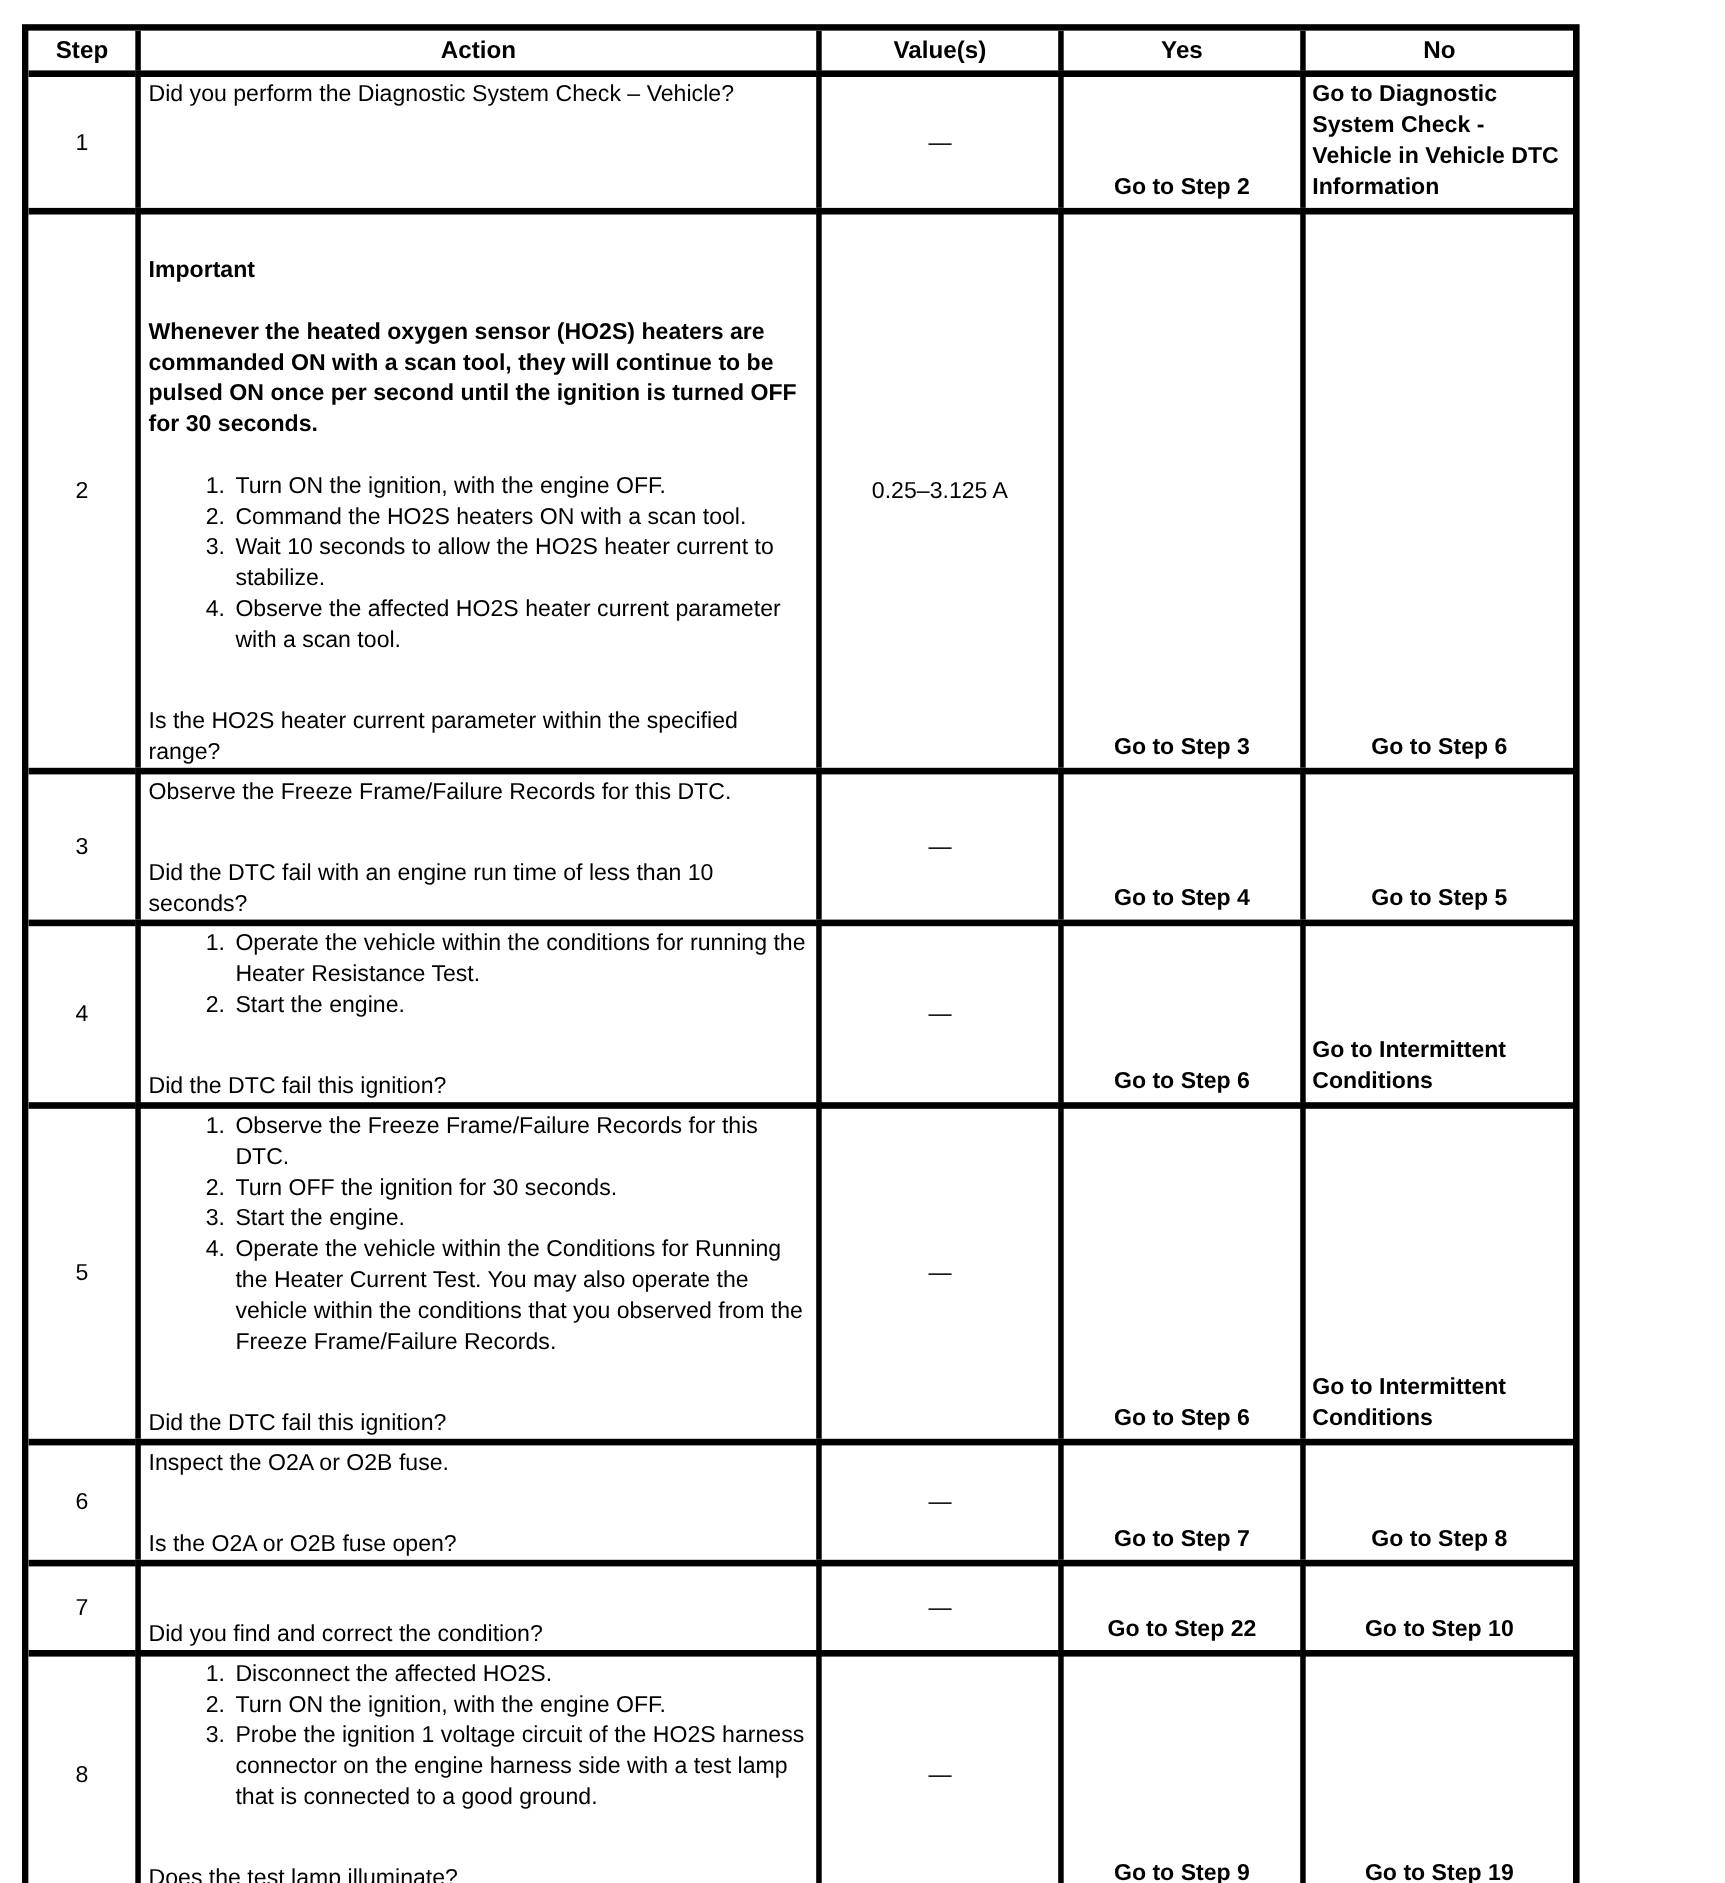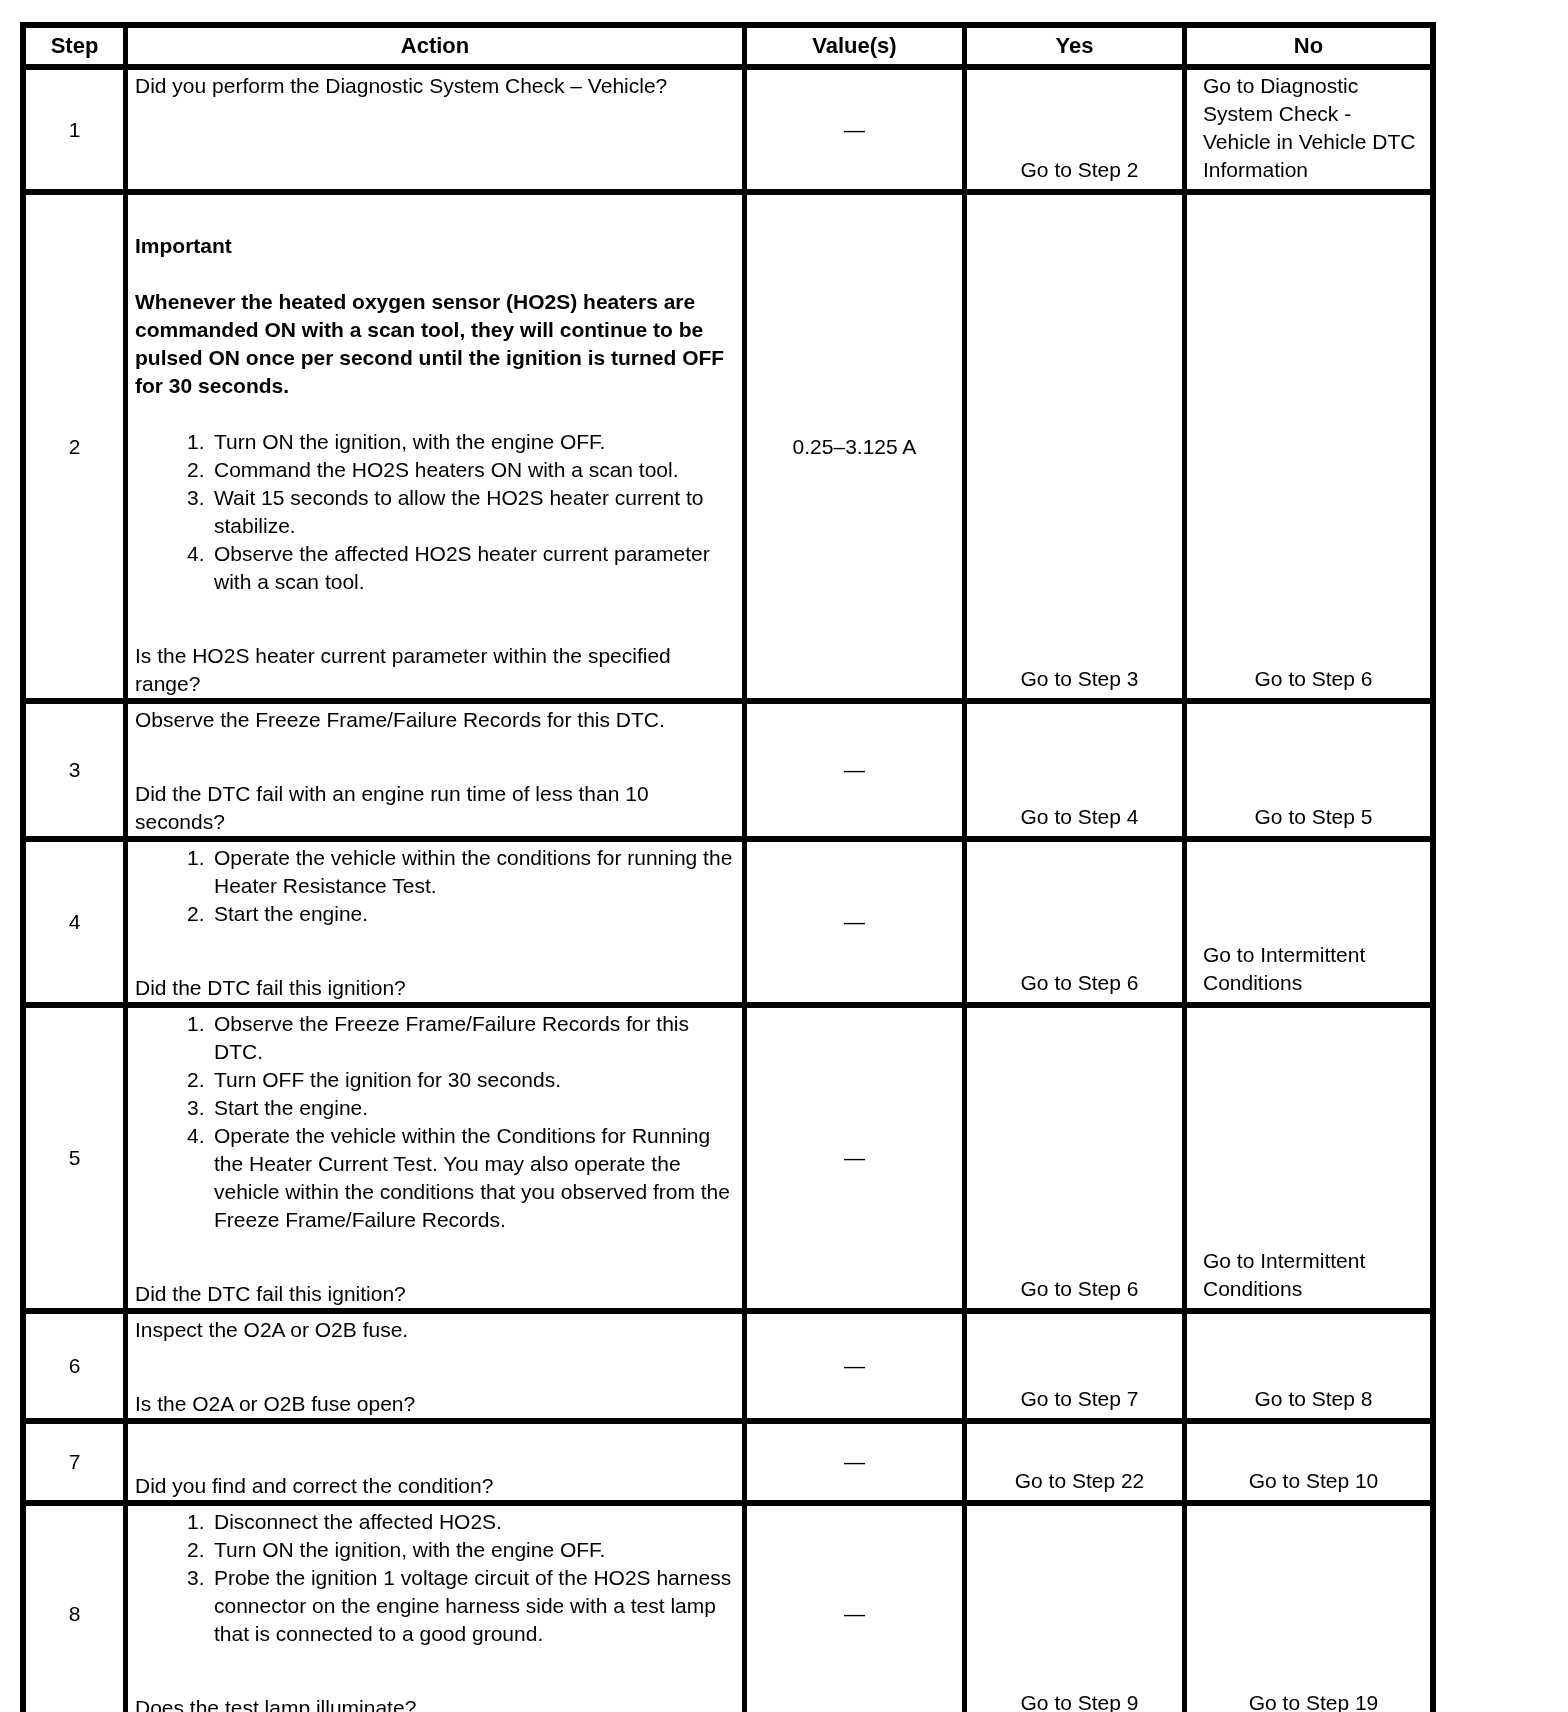--- a/index.html
+++ b/index.html
@@ -64,21 +64,22 @@
     align-items: center;
     justify-content: center;
     text-align: center;
     padding: 2px 6px;
   }
   .yes-cell, .no-cell {
     display: flex;
     flex-direction: column;
     justify-content: flex-end;
     text-align: center;
-    padding: 2px 6px 5px 16px;
+    padding: 2px 6px 5px 6px;
+    font-weight: bold;
   }
   .no-cell.long { text-align: left; }
 </style>
 </head>
 <body>
 
 <div class="tbl">
     <div class="cell hcell hrow c0">Step</div>
     <div class="cell hcell hrow c1">Action</div>
     <div class="cell hcell hrow c2">Value(s)</div>
@@ -99,21 +100,21 @@
         <div class="li">
           <span class="num">1.</span>
           <span class="litext">Turn ON the ignition, with the engine OFF.</span>
         </div>
         <div class="li">
           <span class="num">2.</span>
           <span class="litext">Command the HO2S heaters ON with a scan tool.</span>
         </div>
         <div class="li">
           <span class="num">3.</span>
-          <span class="litext">Wait 15 seconds to allow the HO2S heater current to stabilize.</span>
+          <span class="litext">Wait 10 seconds to allow the HO2S heater current to stabilize.</span>
         </div>
         <div class="li">
           <span class="num">4.</span>
           <span class="litext">Observe the affected HO2S heater current parameter with a scan tool.</span>
         </div>
       </div>
       <div class="question">Is the HO2S heater current parameter within the specified range?</div>
     </div>
     <div class="cell value-cell c2">0.25–3.125 A</div>
     <div class="cell yes-cell c3">Go to Step 3</div>

